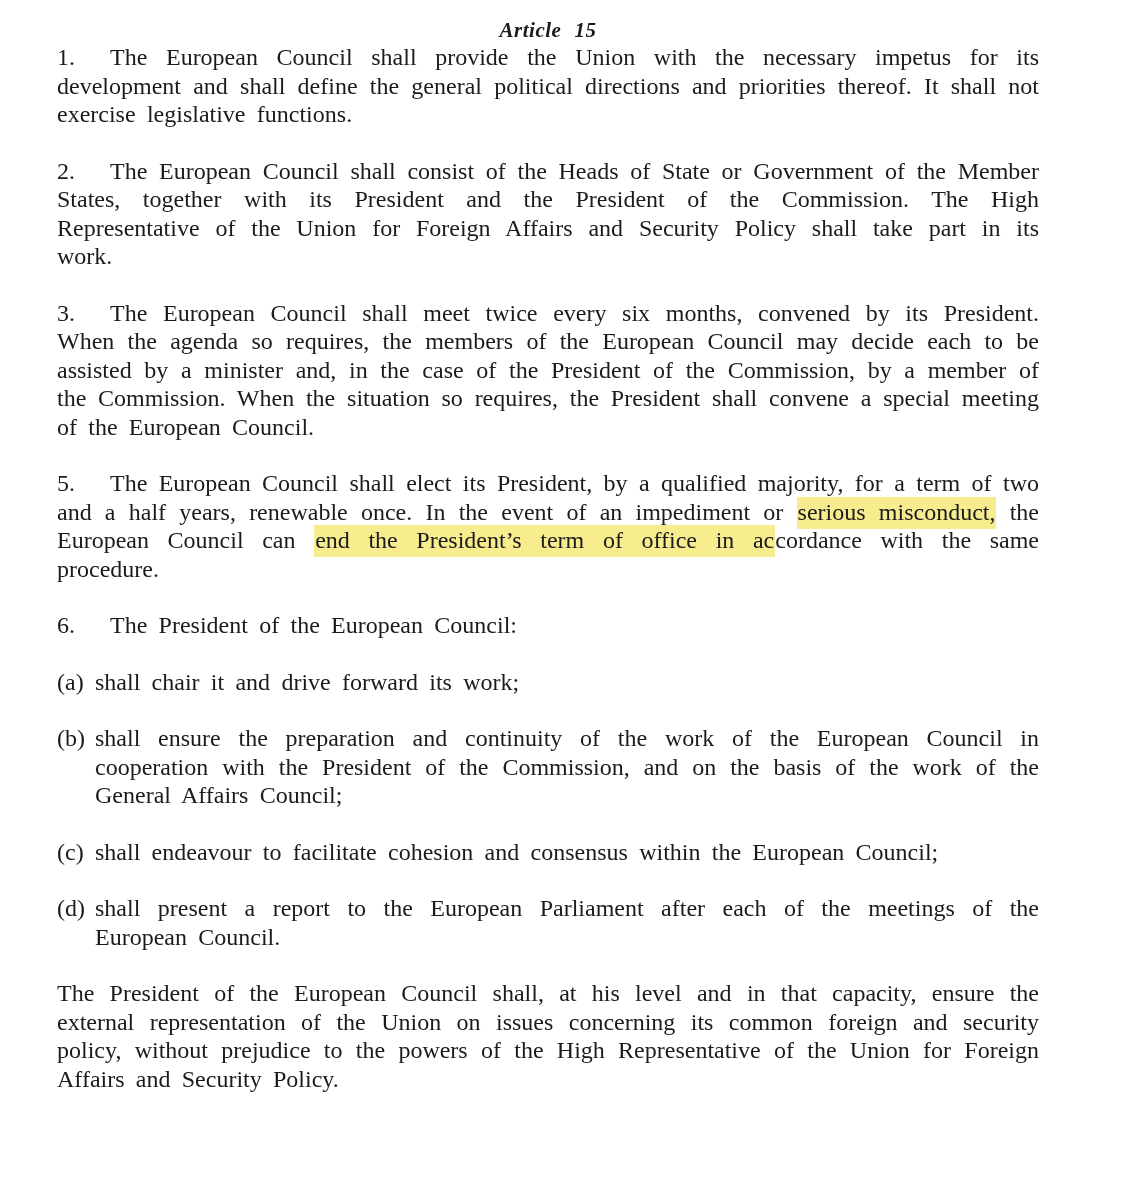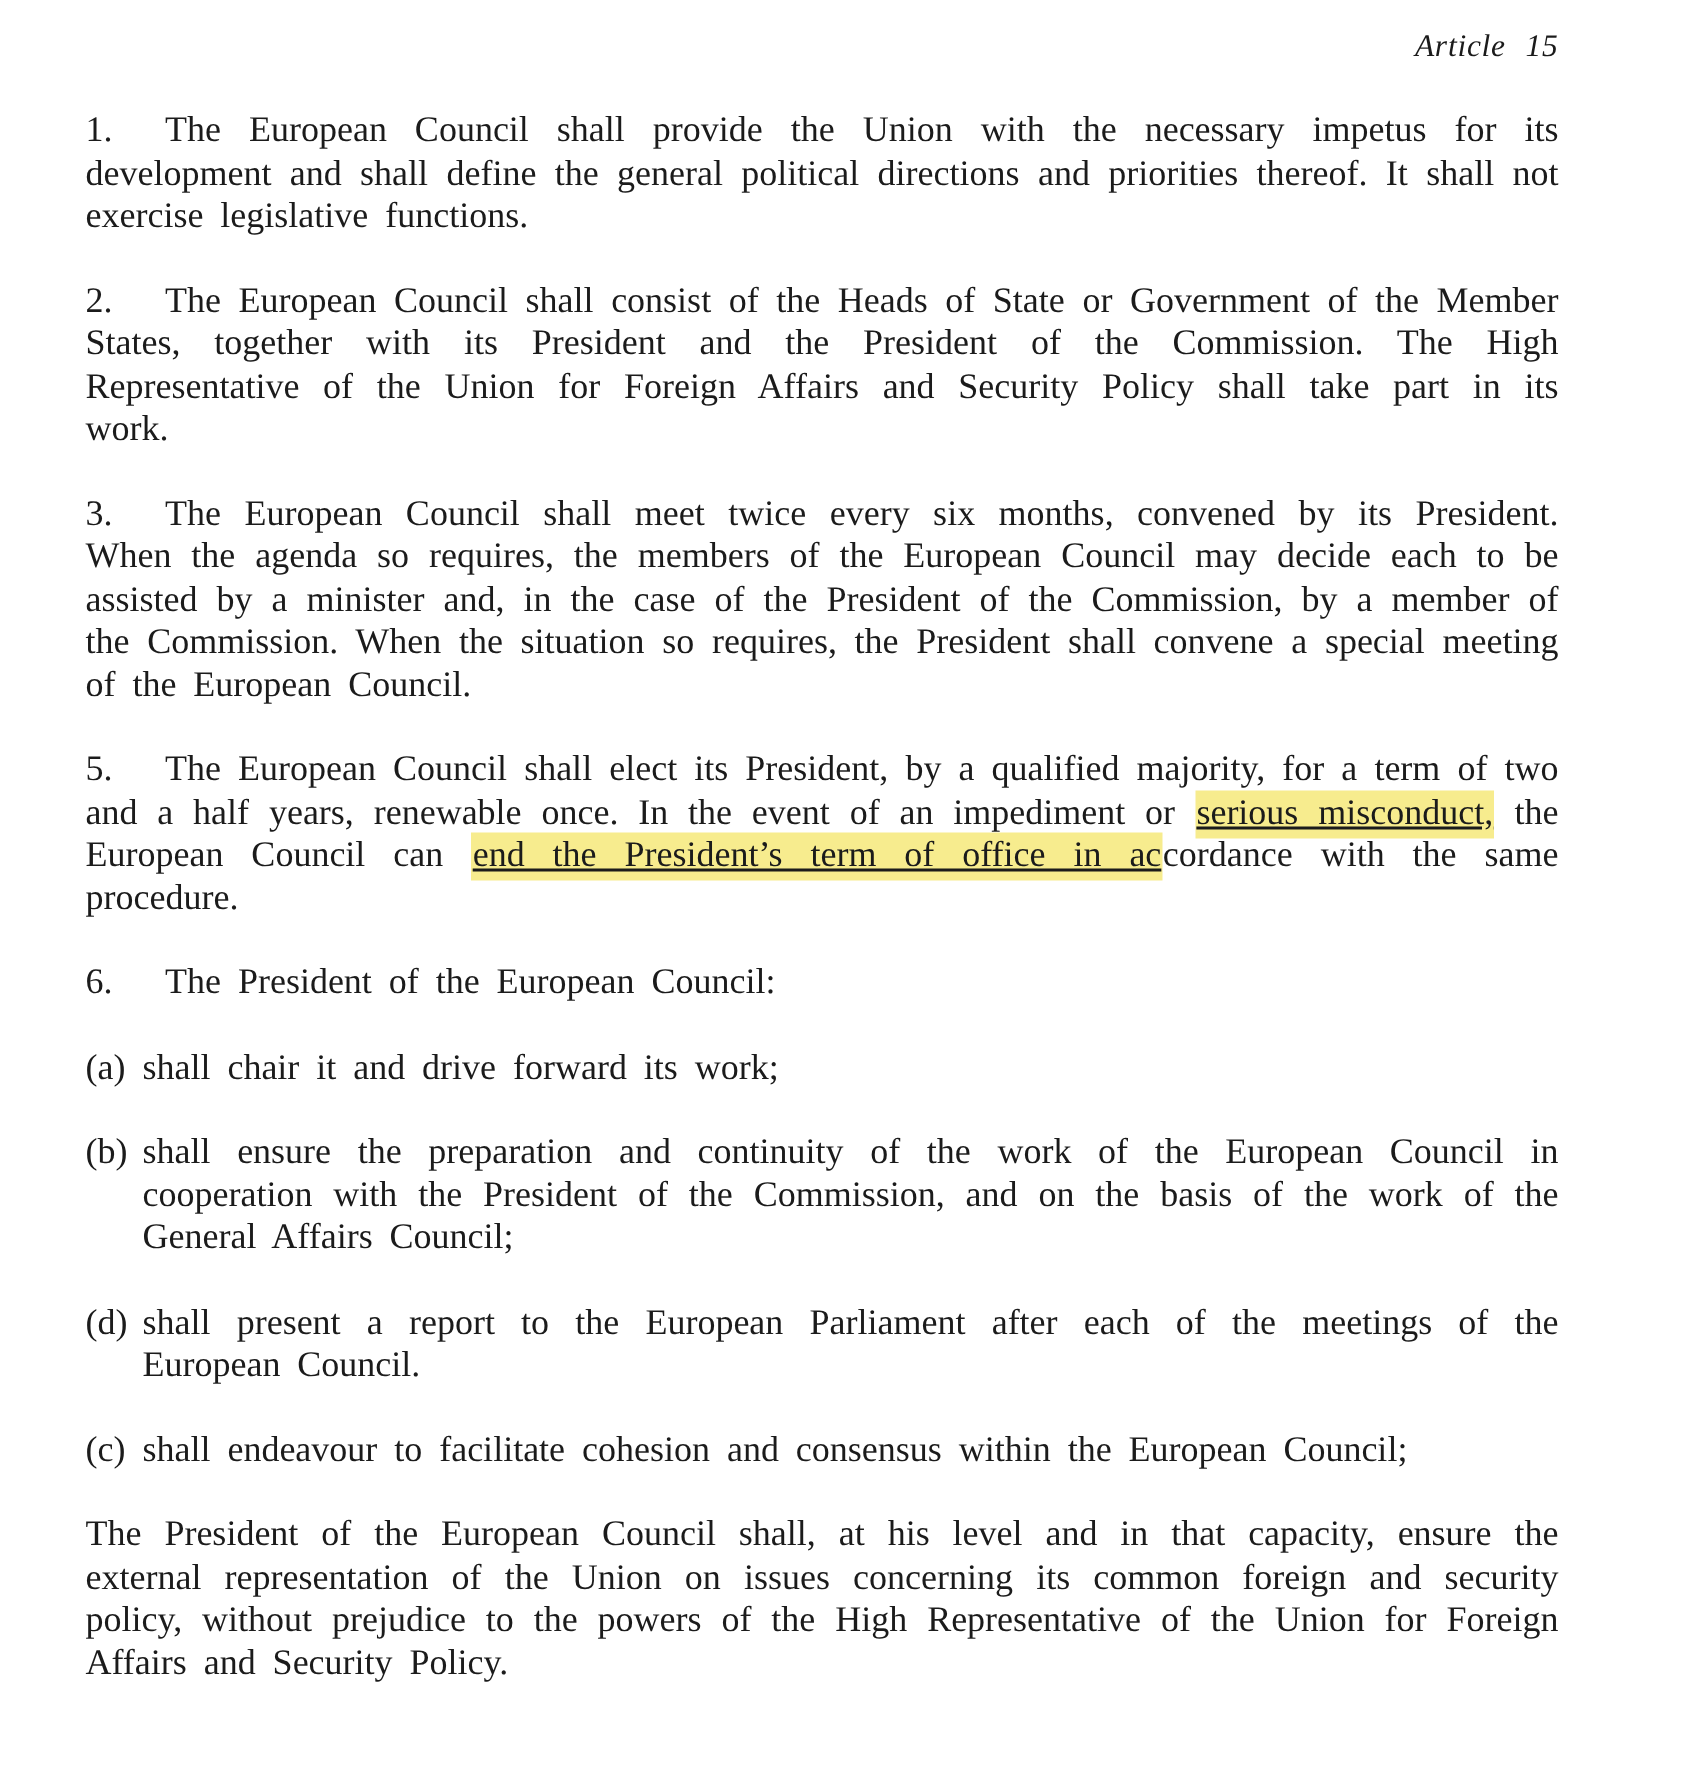--- a/index.html
+++ b/index.html
@@ -10,25 +10,24 @@
     font-family: "Liberation Serif", serif;
     color: #1b1b1b;
     -webkit-font-smoothing: antialiased;
   }
   .page {
     padding: 18px 86px 30px 57px;
   }
   .title {
     font-size: 21px;
     font-style: italic;
-    font-weight: normal;
-    text-align: right;
+    font-weight: bold;
+    text-align: center;
     letter-spacing: 0.5px;
     word-spacing: 0.35em;
-    margin-bottom: 30px;
   }
   p.para {
     font-size: 24px;
     line-height: 28.5px;
     text-align: justify;
     word-spacing: 0.22em;
     margin-bottom: 28px;
   }
   .num {
     display: inline-block;
@@ -40,21 +39,20 @@
   }
   p.item .label {
     display: inline-block;
     width: 38px;
     text-indent: 0;
   }
   .hl {
     background: var(--hl, #f7ec8e);
     color: inherit;
     padding: 2px 1px 4px 1px;
-    text-decoration: underline;
   }
   p.closing { margin-bottom: 16px; }
 </style>
 </head>
 <body>
 
 <div class="page">
 
   <h1 class="title">Article 15</h1>
 
@@ -66,19 +64,19 @@
 
 
   <p class="para"><span class="num">5.</span><span>The European Council shall elect its President, by a qualified majority, for a term of two and a half years, renewable once. In the event of an impediment or </span><mark class="hl">serious misconduct,</mark><span> the European Council can </span><mark class="hl">end the President’s term of office in ac</mark><span>cordance with the same procedure.</span></p>
 
   <p class="para"><span class="num">6.</span><span>The President of the European Council:</span></p>
 
   <p class="para item"><span class="label">(a)</span><span>shall chair it and drive forward its work;</span></p>
 
   <p class="para item"><span class="label">(b)</span><span>shall ensure the preparation and continuity of the work of the European Council in cooperation with the President of the Commission, and on the basis of the work of the General Affairs Council;</span></p>
 
+  <p class="para item"><span class="label">(c)</span><span>shall endeavour to facilitate cohesion and consensus within the European Council;</span></p>
+
   <p class="para item"><span class="label">(d)</span><span>shall present a report to the European Parliament after each of the meetings of the European Council.</span></p>
-
-  <p class="para item"><span class="label">(c)</span><span>shall endeavour to facilitate cohesion and consensus within the European Council;</span></p>
 
   <p class="para closing">The President of the European Council shall, at his level and in that capacity, ensure the external representation of the Union on issues concerning its common foreign and security policy, without prejudice to the powers of the High Representative of the Union for Foreign Affairs and Security Policy.</p>
 
 </div>
 
 </body></html>

